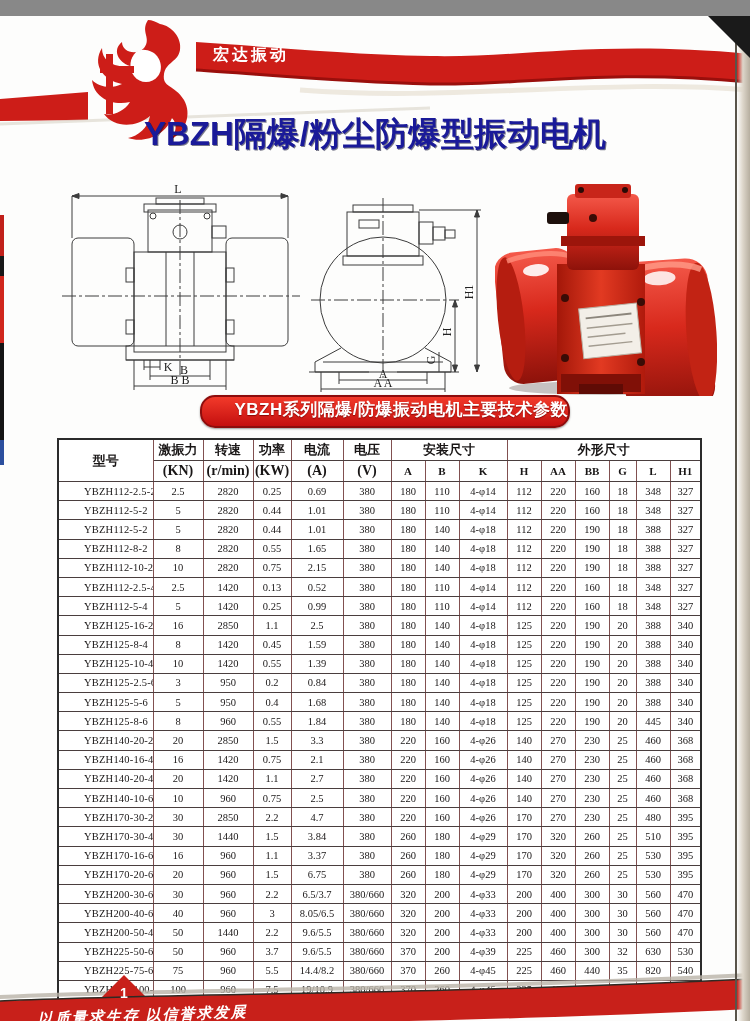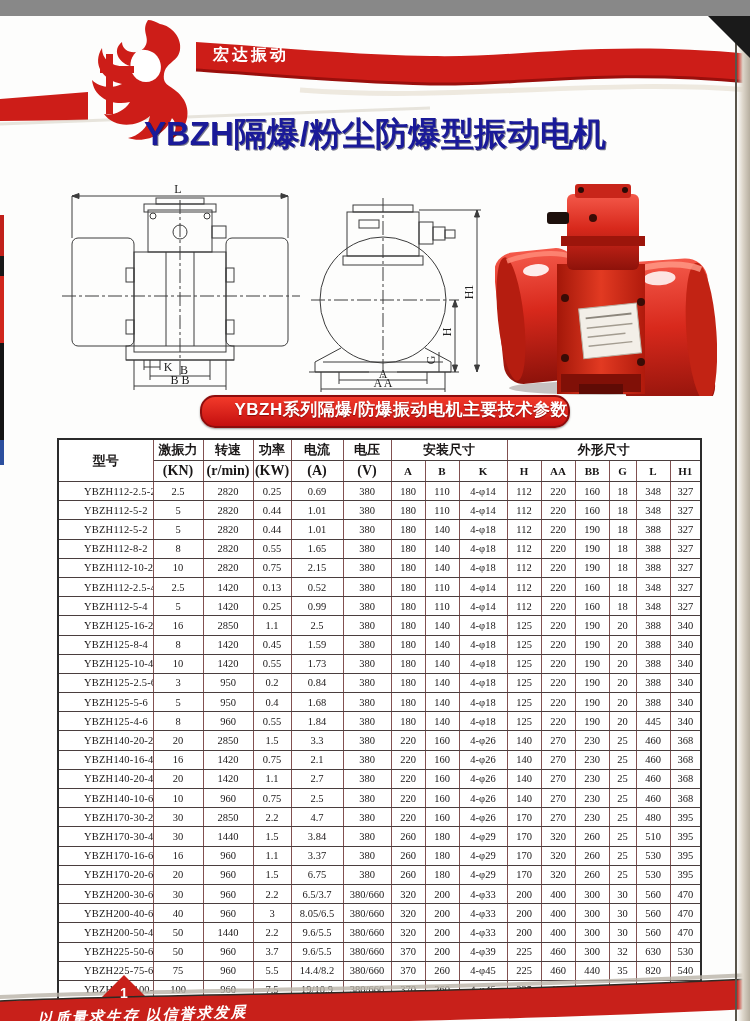--- a/index.html
+++ b/index.html
@@ -446,21 +446,21 @@
             <td>190</td>
             <td>20</td>
             <td>388</td>
             <td>340</td>
           </tr>
           <tr>
             <td>YBZH125-10-4</td>
             <td>10</td>
             <td>1420</td>
             <td>0.55</td>
-            <td>1.73</td>
+            <td>1.39</td>
             <td>380</td>
             <td>180</td>
             <td>140</td>
             <td>4-φ18</td>
             <td>125</td>
             <td>220</td>
             <td>190</td>
             <td>20</td>
             <td>388</td>
             <td>340</td>
@@ -493,21 +493,21 @@
             <td>140</td>
             <td>4-φ18</td>
             <td>125</td>
             <td>220</td>
             <td>190</td>
             <td>20</td>
             <td>388</td>
             <td>340</td>
           </tr>
           <tr>
-            <td>YBZH125-4-6</td>
+            <td>YBZH125-8-6</td>
             <td>8</td>
             <td>960</td>
             <td>0.55</td>
             <td>1.84</td>
             <td>380</td>
             <td>180</td>
             <td>140</td>
             <td>4-φ18</td>
             <td>125</td>
             <td>220</td>

